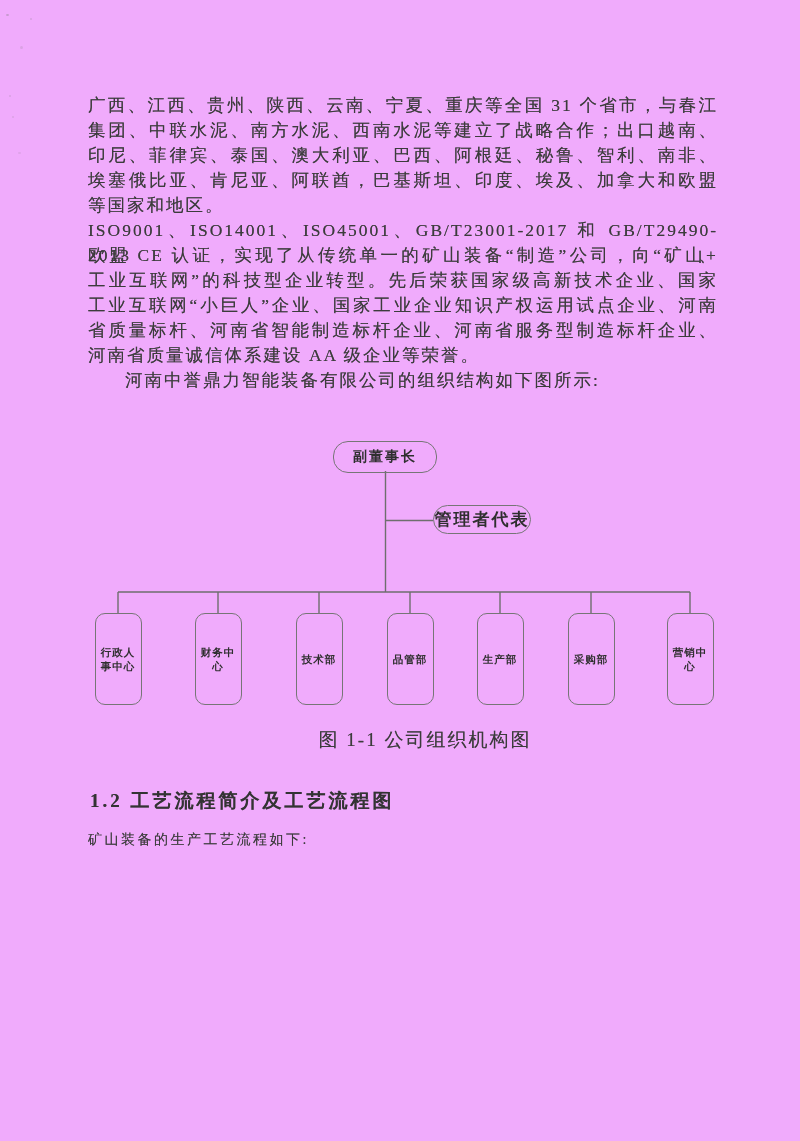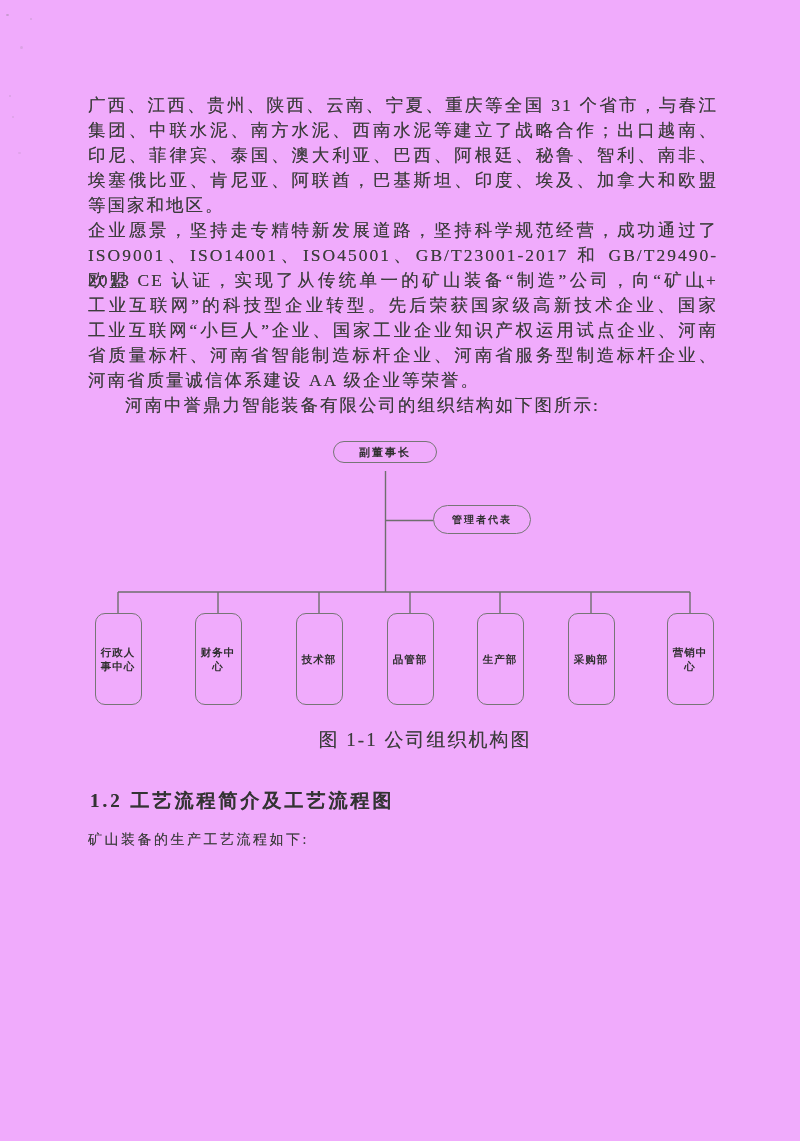--- a/index.html
+++ b/index.html
@@ -38,22 +38,22 @@
   .node{
     position:absolute;
     box-sizing:border-box;
     border:1.5px solid #767676;
     background:rgba(253,253,251,0.0);
     display:flex;align-items:center;justify-content:center;
     font-family:"Liberation Sans","DejaVu Sans",sans-serif;
     font-weight:bold;color:#2f2f2f;
     text-align:center;
   }
-  .node.stadium-top{left:333px;top:441px;width:104px;height:22px;border-radius:15px;font-size:11px;letter-spacing:2px;}
-  .node.stadium-side{left:433px;top:505px;width:98px;height:29px;border-radius:15px;font-size:10px;letter-spacing:2px;}
+  .node.stadium-top{left:333px;top:441px;width:104px;height:32px;border-radius:15px;font-size:14px;letter-spacing:2px;}
+  .node.stadium-side{left:433px;top:505px;width:98px;height:29px;border-radius:15px;font-size:17px;letter-spacing:2px;}
   .node.dept{
     top:613px;width:47px;height:92px;border-radius:10px;
     font-size:10.5px;line-height:14px;letter-spacing:1px;
     white-space:pre-line;
   }
   
   .caption{
     position:absolute;left:425px;top:727px;transform:translateX(-50%);
     font-size:19px;letter-spacing:2px;color:#3c3c3c;white-space:nowrap;
     text-shadow:0 0 0.5px rgba(60,60,60,0.6);
@@ -82,21 +82,20 @@
 <body>
 
 <div class="page">
 
   <div class="body-text">
       <div class="tline just">广西、江西、贵州、陕西、云南、宁夏、重庆等全国 31 个省市，与春江</div>
       <div class="tline just">集团、中联水泥、南方水泥、西南水泥等建立了战略合作；出口越南、</div>
       <div class="tline just">印尼、菲律宾、泰国、澳大利亚、巴西、阿根廷、秘鲁、智利、南非、</div>
       <div class="tline just">埃塞俄比亚、肯尼亚、阿联酋，巴基斯坦、印度、埃及、加拿大和欧盟</div>
       <div class="tline">等国家和地区。</div>
-      <div class="tline just">企业愿景，坚持走专精特新发展道路，坚持科学规范经营，成功通过了</div>
       <div class="tline just">ISO9001、ISO14001、ISO45001、GB/T23001-2017 和 GB/T29490-2013、</div>
       <div class="tline just">欧盟 CE 认证，实现了从传统单一的矿山装备“制造”公司，向“矿山+</div>
       <div class="tline just">工业互联网”的科技型企业转型。先后荣获国家级高新技术企业、国家</div>
       <div class="tline just">工业互联网“小巨人”企业、国家工业企业知识产权运用试点企业、河南</div>
       <div class="tline just">省质量标杆、河南省智能制造标杆企业、河南省服务型制造标杆企业、</div>
       <div class="tline">河南省质量诚信体系建设 AA 级企业等荣誉。</div>
       <div class="tline ind">河南中誉鼎力智能装备有限公司的组织结构如下图所示:</div>
     </div>
 
   <div class="org-chart">

